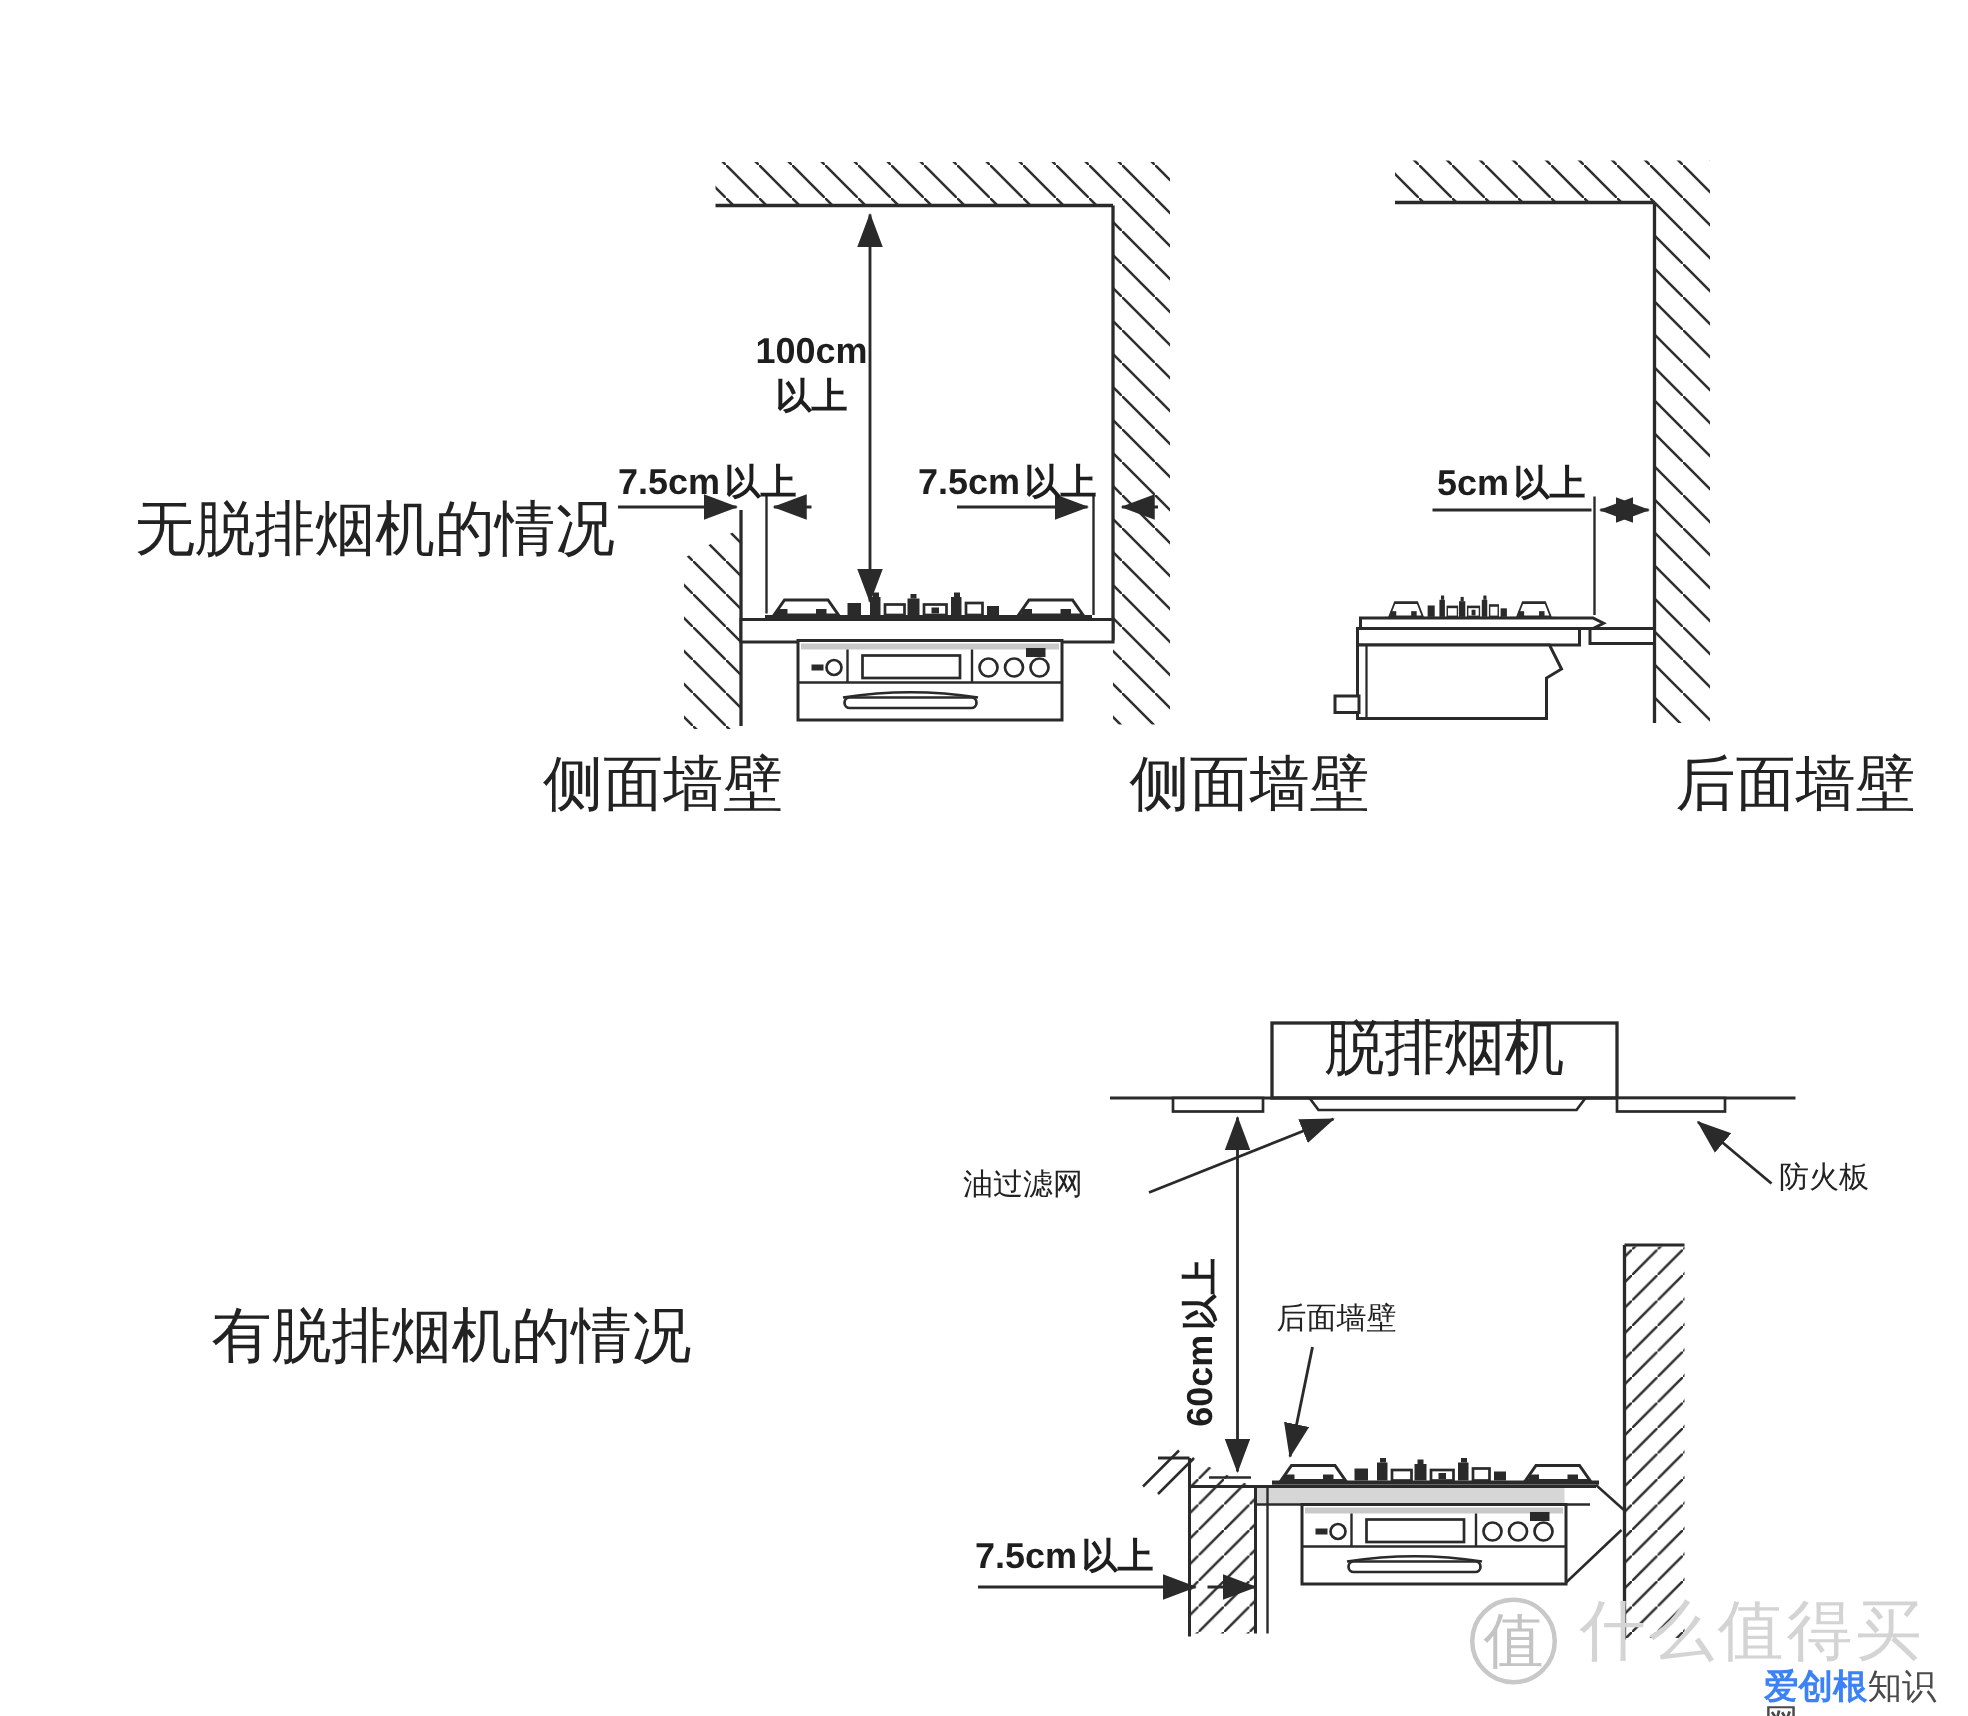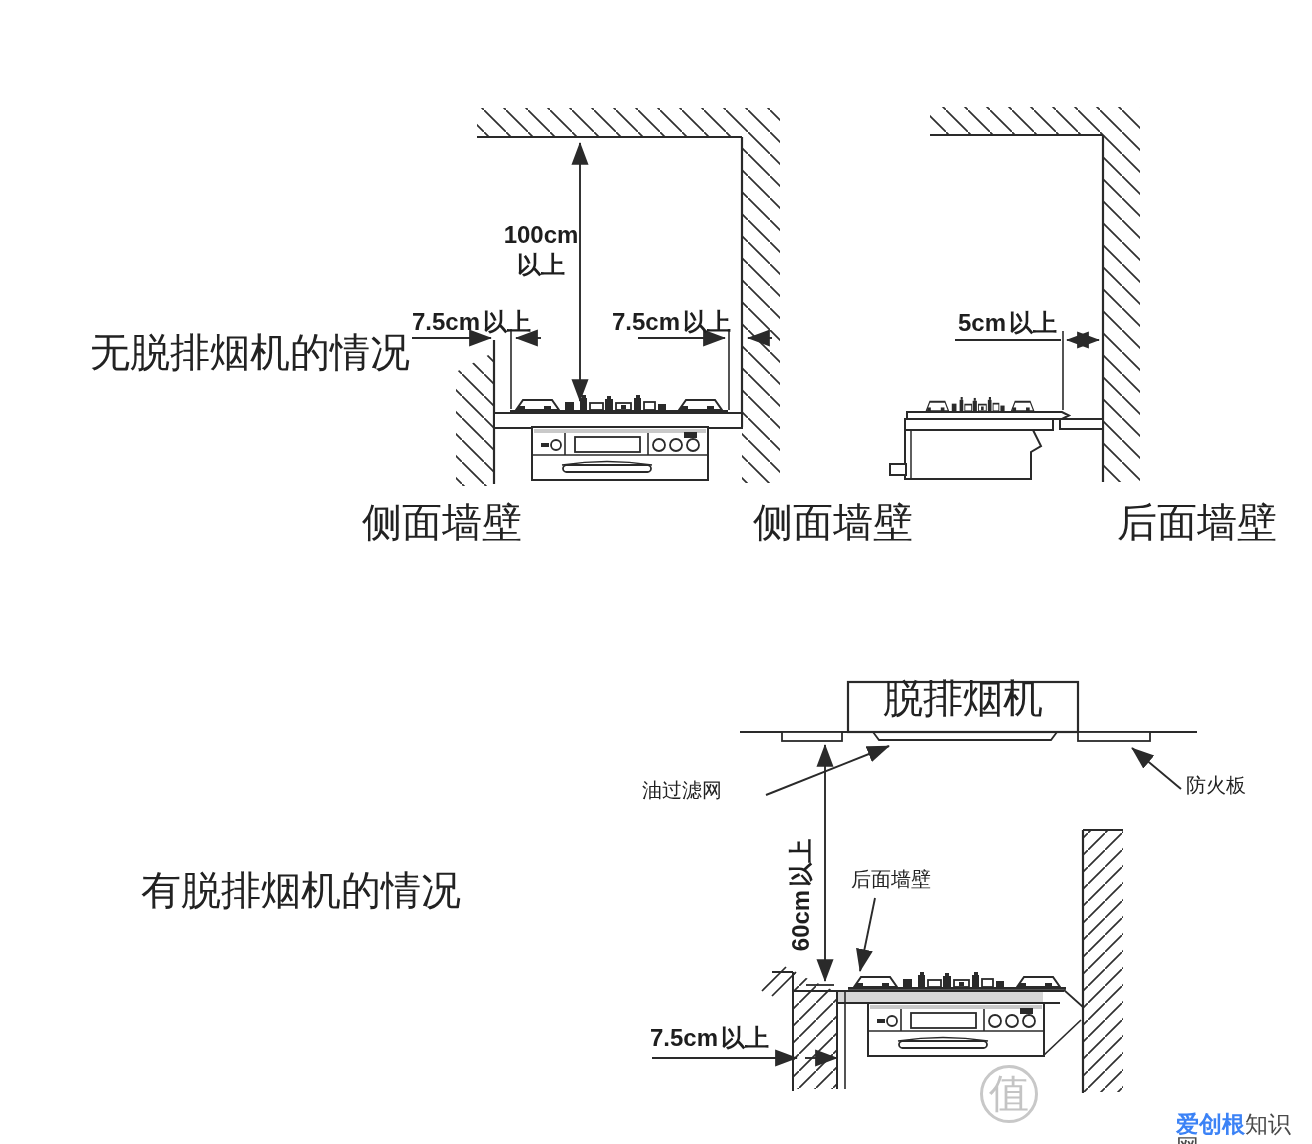--- a/index.html
+++ b/index.html
@@ -220,17 +220,18 @@
       <span class="dim-cjk">以上</span>
   </div>
 
   <div class="dim" style="left:650px;top:1026px;">
     <span class="dim-num">7.5cm</span><span class="dim-cjk">以上</span>
   </div>
 
   <div class="wm-logo">
     <span>值</span>
   </div>
+  <div class="wm-brand">什么值得买</div>
   <div class="wm-site">
     <span class="orange">爱创根</span><span class="dark">知识网</span>
   </div>
 
 </div>
 
 </body></html>

